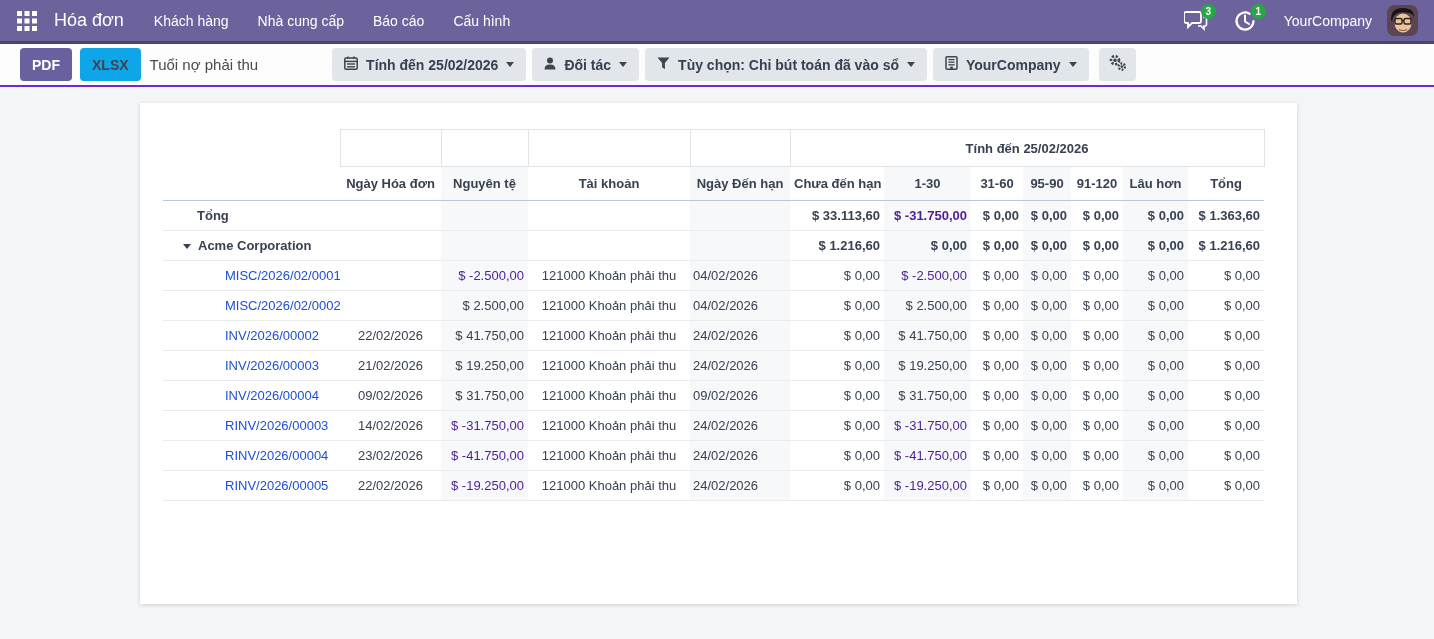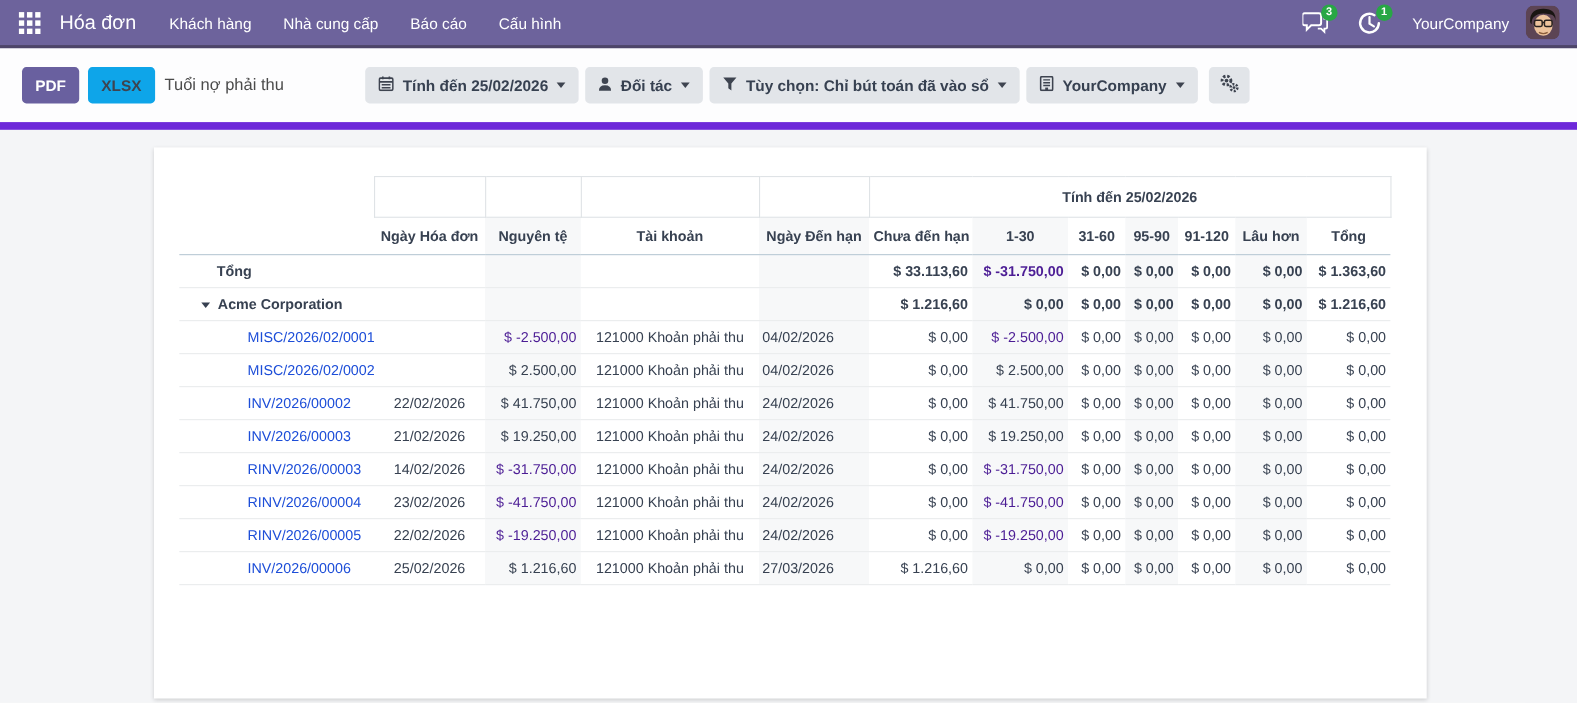--- a/index.html
+++ b/index.html
@@ -21,21 +21,21 @@
   .nav-ico { position:relative; width:24px; height:22px; margin-left:26px; cursor:pointer; }
   .badge {
     position:absolute; top:-6px; right:-8px; min-width:15px; height:15px; padding:0 3px;
     background:#28a745; border-radius:8px; color:#fff; font-size:10px; font-weight:bold;
     display:flex; align-items:center; justify-content:center;
   }
   .nav-company { font-size:14px; margin-left:26px; }
   .avatar { width:31px; height:31px; border-radius:7px; overflow:hidden; margin-left:15px; }
   
   .control-panel {
-    height:74px; background:#fdfdfe; border-bottom:7px solid #6d28d9;
+    height:43px; background:#fdfdfe; border-bottom:2px solid #6d28d9;
     display:flex; align-items:center; padding:0 20px;
   }
   .btn {
     height:33px; border:none; border-radius:4px; font-family:inherit;
     font-weight:bold; font-size:14px; padding:0 12px; cursor:pointer;
     display:flex; align-items:center;
   }
   .btn-pdf { background:#69609f; color:#fff; }
   .btn-xlsx { background:#0ea5e9; color:#3e4450; margin-left:8px; }
   .cp-title { font-size:15px; color:#4b4b4b; margin-left:9px; white-space:nowrap; }
@@ -340,20 +340,34 @@
             <td class="c-due stripe">24/02/2026</td>
             <td class="c-num">$ 0,00</td>
             <td class="c-num stripe">$ 19.250,00</td>
             <td class="c-num">$ 0,00</td>
             <td class="c-num stripe">$ 0,00</td>
             <td class="c-num">$ 0,00</td>
             <td class="c-num stripe">$ 0,00</td>
             <td class="c-num">$ 0,00</td>
           </tr>
           <tr>
+            <td class="c-name indent"><span class="link">INV/2026/00004</span></td>
+            <td class="c-date">09/02/2026</td>
+            <td class="c-cur stripe">$ 31.750,00</td>
+            <td class="c-acct">121000 Khoản phải thu</td>
+            <td class="c-due stripe">09/02/2026</td>
+            <td class="c-num">$ 0,00</td>
+            <td class="c-num stripe">$ 31.750,00</td>
+            <td class="c-num">$ 0,00</td>
+            <td class="c-num stripe">$ 0,00</td>
+            <td class="c-num">$ 0,00</td>
+            <td class="c-num stripe">$ 0,00</td>
+            <td class="c-num">$ 0,00</td>
+          </tr>
+          <tr>
             <td class="c-name indent"><span class="link">RINV/2026/00003</span></td>
             <td class="c-date">14/02/2026</td>
             <td class="c-cur stripe neg">$ -31.750,00</td>
             <td class="c-acct">121000 Khoản phải thu</td>
             <td class="c-due stripe">24/02/2026</td>
             <td class="c-num">$ 0,00</td>
             <td class="c-num stripe neg">$ -31.750,00</td>
             <td class="c-num">$ 0,00</td>
             <td class="c-num stripe">$ 0,00</td>
             <td class="c-num">$ 0,00</td>
@@ -375,34 +389,20 @@
             <td class="c-num">$ 0,00</td>
           </tr>
           <tr>
             <td class="c-name indent"><span class="link">RINV/2026/00005</span></td>
             <td class="c-date">22/02/2026</td>
             <td class="c-cur stripe neg">$ -19.250,00</td>
             <td class="c-acct">121000 Khoản phải thu</td>
             <td class="c-due stripe">24/02/2026</td>
             <td class="c-num">$ 0,00</td>
             <td class="c-num stripe neg">$ -19.250,00</td>
-            <td class="c-num">$ 0,00</td>
-            <td class="c-num stripe">$ 0,00</td>
-            <td class="c-num">$ 0,00</td>
-            <td class="c-num stripe">$ 0,00</td>
-            <td class="c-num">$ 0,00</td>
-          </tr>
-          <tr>
-            <td class="c-name indent"><span class="link">INV/2026/00006</span></td>
-            <td class="c-date">25/02/2026</td>
-            <td class="c-cur stripe">$ 1.216,60</td>
-            <td class="c-acct">121000 Khoản phải thu</td>
-            <td class="c-due stripe">27/03/2026</td>
-            <td class="c-num">$ 1.216,60</td>
-            <td class="c-num stripe">$ 0,00</td>
             <td class="c-num">$ 0,00</td>
             <td class="c-num stripe">$ 0,00</td>
             <td class="c-num">$ 0,00</td>
             <td class="c-num stripe">$ 0,00</td>
             <td class="c-num">$ 0,00</td>
           </tr>
         </tbody>
     </table>
   </div>
 </div>

